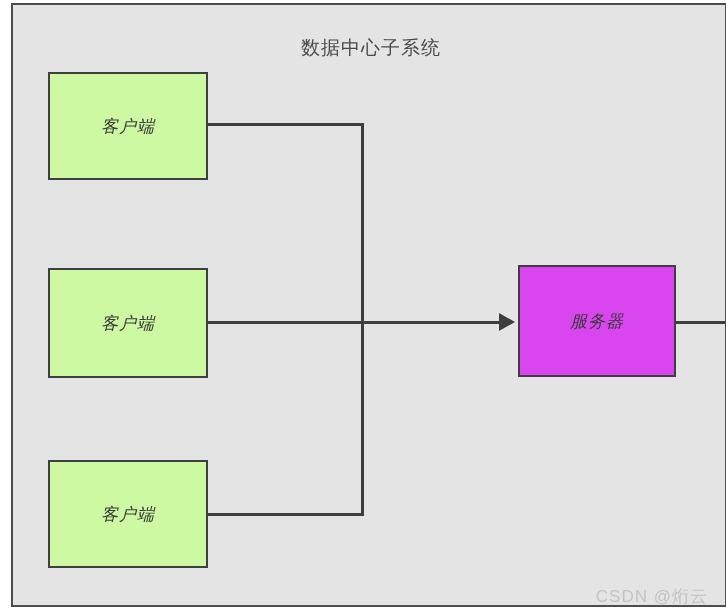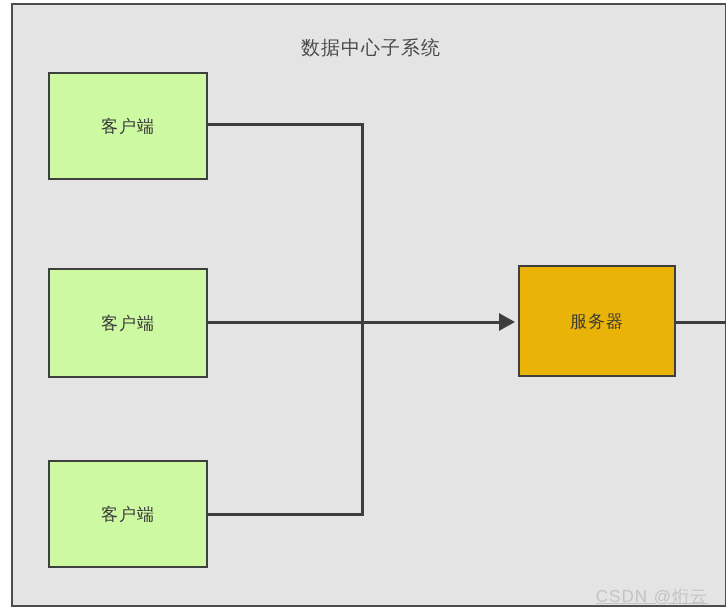--- a/index.html
+++ b/index.html
@@ -45,26 +45,27 @@
     position: absolute;
     box-sizing: border-box;
     border: 2px solid #3f3f3f;
     display: flex;
     align-items: center;
     justify-content: center;
     font-size: 17px;
     color: #3a3a3a;
     letter-spacing: 1px;
     white-space: nowrap;
+    font-style: italic;
   }
   .node-client {
     background: #ccf9a1;
   }
   .node-server {
-    background: #eab308;
+    background: #d946ef;
   }
   .node-label {
     pointer-events: none;
   }
   
   .edge {
     position: absolute;
     background: #3d3d3d;
   }
   .edge-h { height: 3px; }
@@ -81,21 +82,20 @@
   
   .watermark {
     position: absolute;
     right: 18px;
     bottom: 8px;
     font-size: 17px;
     color: #c3c3c3;
     letter-spacing: 1px;
     white-space: nowrap;
     user-select: none;
-    text-decoration: underline;
   }
 </style>
 </head>
 <body>
 
 <div id="canvas">
 
   <div class="subsystem-panel">
     <div class="subsystem-title">数据中心子系统</div>
   </div>

